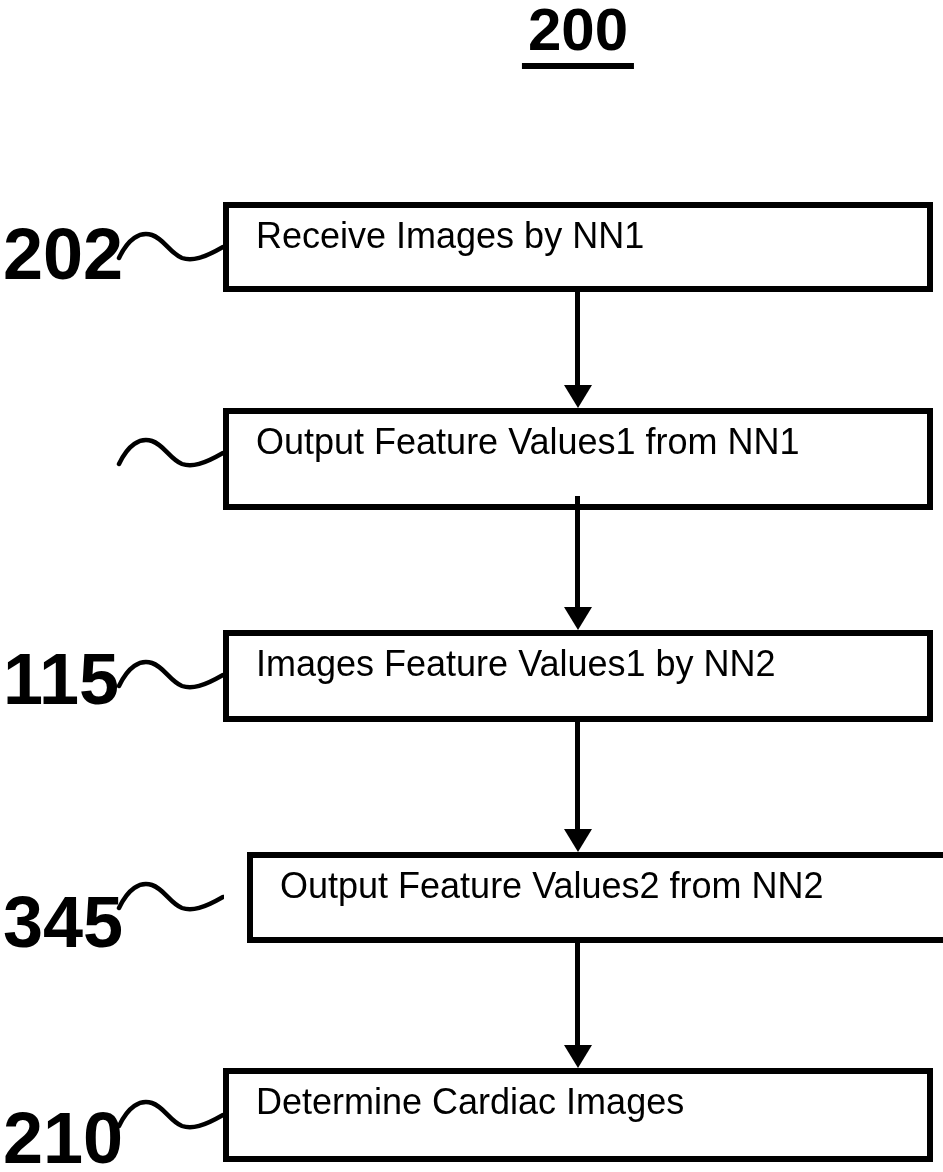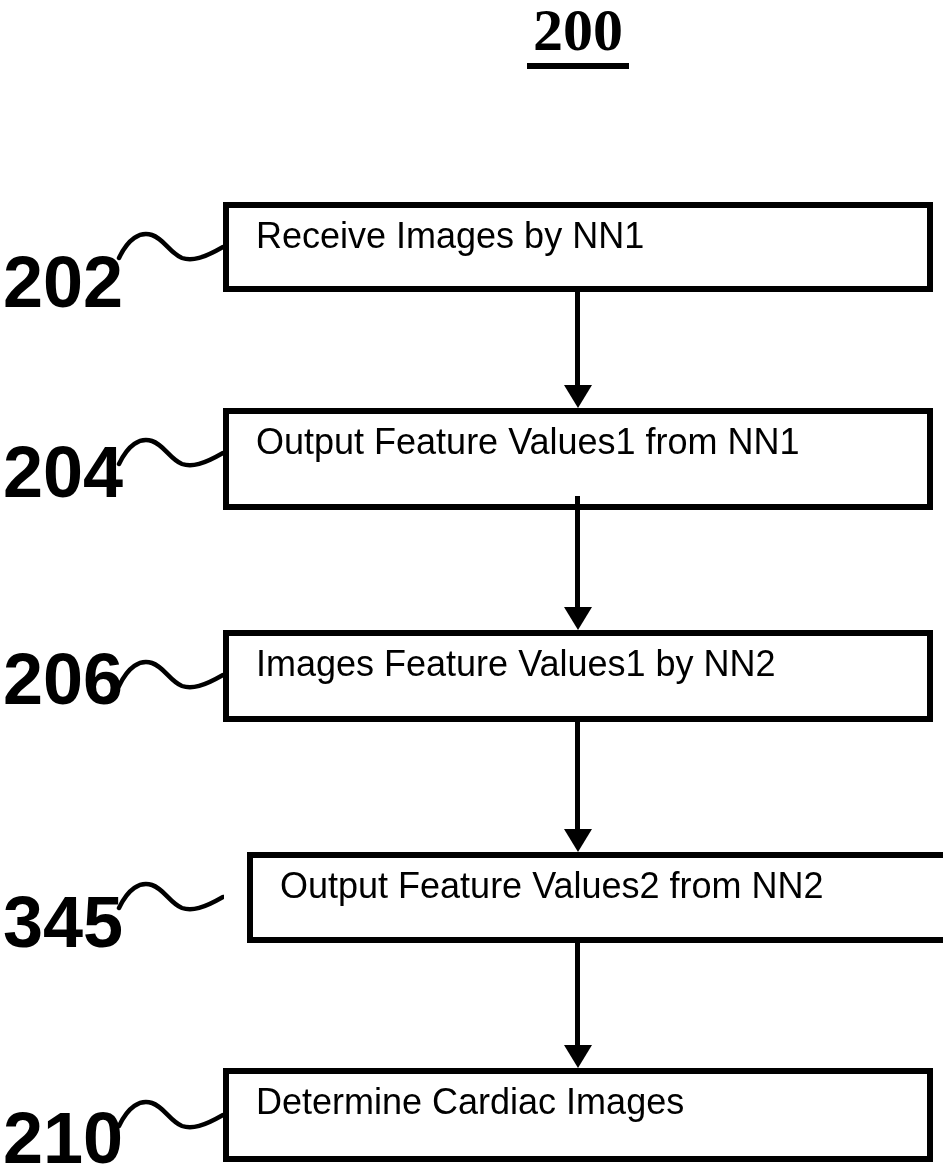--- a/index.html
+++ b/index.html
@@ -21,32 +21,31 @@
     position: absolute;
     top: 2px;
     left: 578px;
     transform: translateX(-50%);
     font-size: 60px;
     font-weight: bold;
     line-height: 56px;
     padding: 0 6px 5px 6px;
     border-bottom: 6px solid #000000;
     white-space: nowrap;
-    font-family: Liberation Serif, serif;
   }
   
   .ref {
     position: absolute;
     left: 3px;
     font-size: 72px;
     font-weight: bold;
     line-height: 72px;
     white-space: nowrap;
   }
-  .r1 { top: 218px; margin-top: 28px; }
+  .r1 { top: 218px; }
   .r2 { top: 436px; }
   .r3 { top: 643px; }
   .r4 { top: 886px; }
   .r5 { top: 1102px; }
   
   .squig {
     position: absolute;
     left: 116px;
     width: 108px;
     height: 36px;
@@ -123,33 +122,32 @@
     <path d="M 3 31 C 12 12, 24 4, 36 8 C 48 12, 54 26, 66 31 C 76 34.5, 88 31, 107 20"></path>
   </svg>
   <div class="box b1">
     <span>Receive Images by NN1</span>
   </div>
   <div class="arrow a1">
     <i class="shaft"></i>
     <i class="head"></i>
   </div>
 
-  <div class="ref r2">204</div>
   <svg class="squig q2" viewBox="0 0 108 36" aria-hidden="true">
     <path d="M 3 31 C 12 12, 24 4, 36 8 C 48 12, 54 26, 66 31 C 76 34.5, 88 31, 107 20"></path>
   </svg>
   <div class="box b2">
     <span>Output Feature Values1 from NN1</span>
   </div>
   <div class="arrow a2">
     <i class="shaft"></i>
     <i class="head"></i>
   </div>
 
-  <div class="ref r3">206</div>
+  <div class="ref r3">115</div>
   <svg class="squig q3" viewBox="0 0 108 36" aria-hidden="true">
     <path d="M 3 31 C 12 12, 24 4, 36 8 C 48 12, 54 26, 66 31 C 76 34.5, 88 31, 107 20"></path>
   </svg>
   <div class="box b3">
     <span>Images Feature Values1 by NN2</span>
   </div>
   <div class="arrow a3">
     <i class="shaft"></i>
     <i class="head"></i>
   </div>

